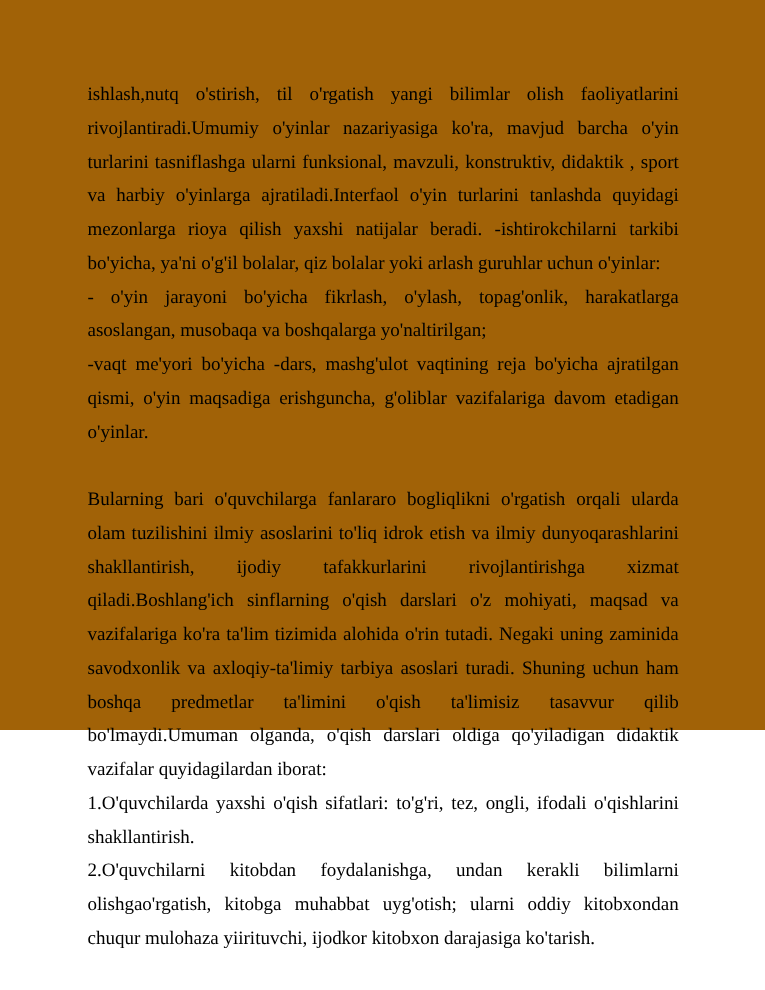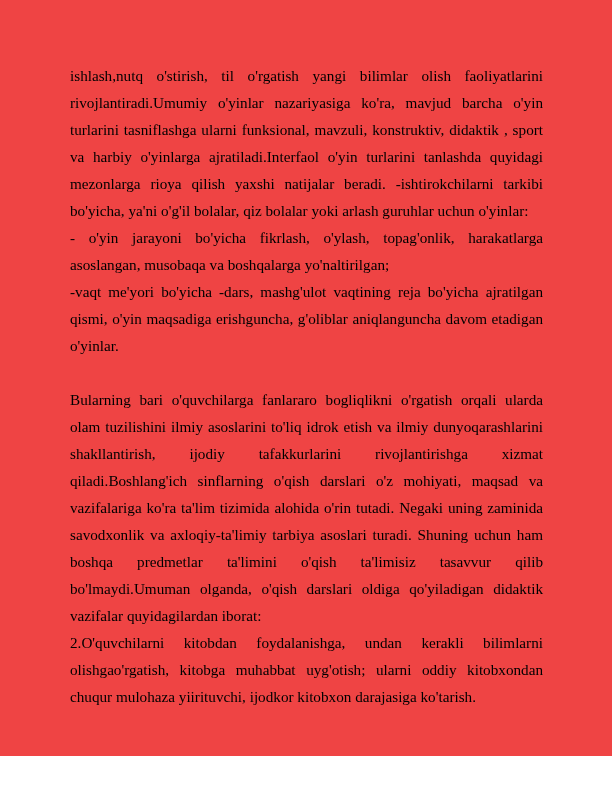--- a/index.html
+++ b/index.html
@@ -11,22 +11,22 @@
     width: 612px;
     height: 792px;
     overflow: hidden;
     font-family: "Liberation Serif", "DejaVu Serif", serif;
     color: #000000;
     -webkit-font-smoothing: antialiased;
   }
   .page {
     position: relative;
     width: 612px;
-    height: 756px;
-    background: #ef4444;
+    height: 584px;
+    background: #a16207;
     box-sizing: border-box;
   }
   .text-body {
     position: absolute;
     left: 70px;
     top: 62px;
     width: 473px;
   }
   p.para {
     margin: 0;
@@ -47,19 +47,20 @@
   
 </style>
 </head>
 <body>
 
 <div class="page">
   <div class="text-body">
 
     <p class="para">ishlash,nutq o'stirish, til o'rgatish yangi bilimlar olish faoliyatlarini rivojlantiradi.Umumiy o'yinlar nazariyasiga ko'ra, mavjud barcha o'yin turlarini tasniflashga ularni funksional, mavzuli, konstruktiv, didaktik , sport va harbiy o'yinlarga ajratiladi.Interfaol o'yin turlarini tanlashda quyidagi mezonlarga rioya qilish yaxshi natijalar beradi. -ishtirokchilarni tarkibi bo'yicha, ya'ni o'g'il bolalar, qiz bolalar yoki arlash guruhlar uchun o'yinlar:</p>
     <p class="para">- o'yin jarayoni bo'yicha fikrlash, o'ylash, topag'onlik, harakatlarga asoslangan, musobaqa va boshqalarga yo'naltirilgan;</p>
-    <p class="para">-vaqt me'yori bo'yicha -dars, mashg'ulot vaqtining reja bo'yicha ajratilgan qismi, o'yin maqsadiga erishguncha, g'oliblar aniqlanguncha davom etadigan o'yinlar.</p>
+    <p class="para">-vaqt me'yori bo'yicha -dars, mashg'ulot vaqtining reja bo'yicha ajratilgan qismi, o'yin maqsadiga erishguncha, g'oliblar vazifalariga davom etadigan o'yinlar.</p>
 
     <p class="para spaced-before">Bularning bari o'quvchilarga fanlararo bogliqlikni o'rgatish orqali ularda olam tuzilishini ilmiy asoslarini to'liq idrok etish va ilmiy dunyoqarashlarini shakllantirish, ijodiy tafakkurlarini rivojlantirishga xizmat qiladi.Boshlang'ich sinflarning o'qish darslari o'z mohiyati, maqsad va vazifalariga ko'ra ta'lim tizimida alohida o'rin tutadi. Negaki uning zaminida savodxonlik va axloqiy-ta'limiy tarbiya asoslari turadi. Shuning uchun ham boshqa predmetlar ta'limini o'qish ta'limisiz tasavvur qilib bo'lmaydi.Umuman olganda, o'qish darslari oldiga qo'yiladigan didaktik vazifalar quyidagilardan iborat:</p>
+    <p class="para">1.O'quvchilarda yaxshi o'qish sifatlari: to'g'ri, tez, ongli, ifodali o'qishlarini shakllantirish.</p>
     <p class="para">2.O'quvchilarni kitobdan foydalanishga, undan kerakli bilimlarni olishgao'rgatish, kitobga muhabbat uyg'otish; ularni oddiy kitobxondan chuqur mulohaza yiirituvchi, ijodkor kitobxon darajasiga ko'tarish.</p>
 
   </div>
 </div>
 
 </body></html>

